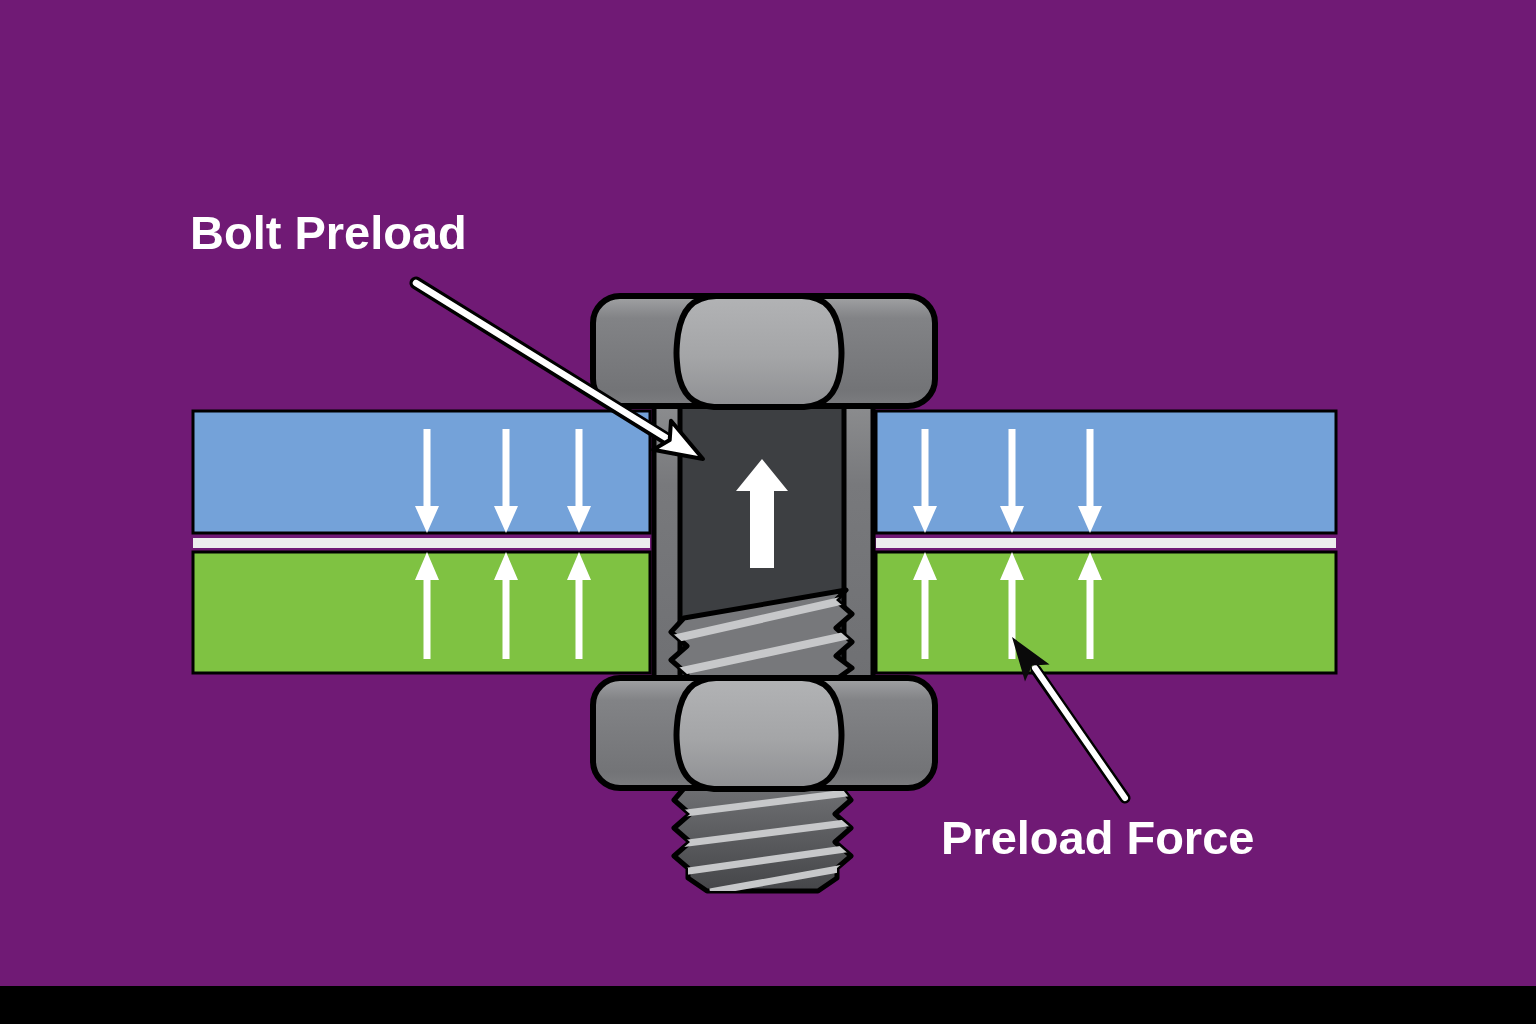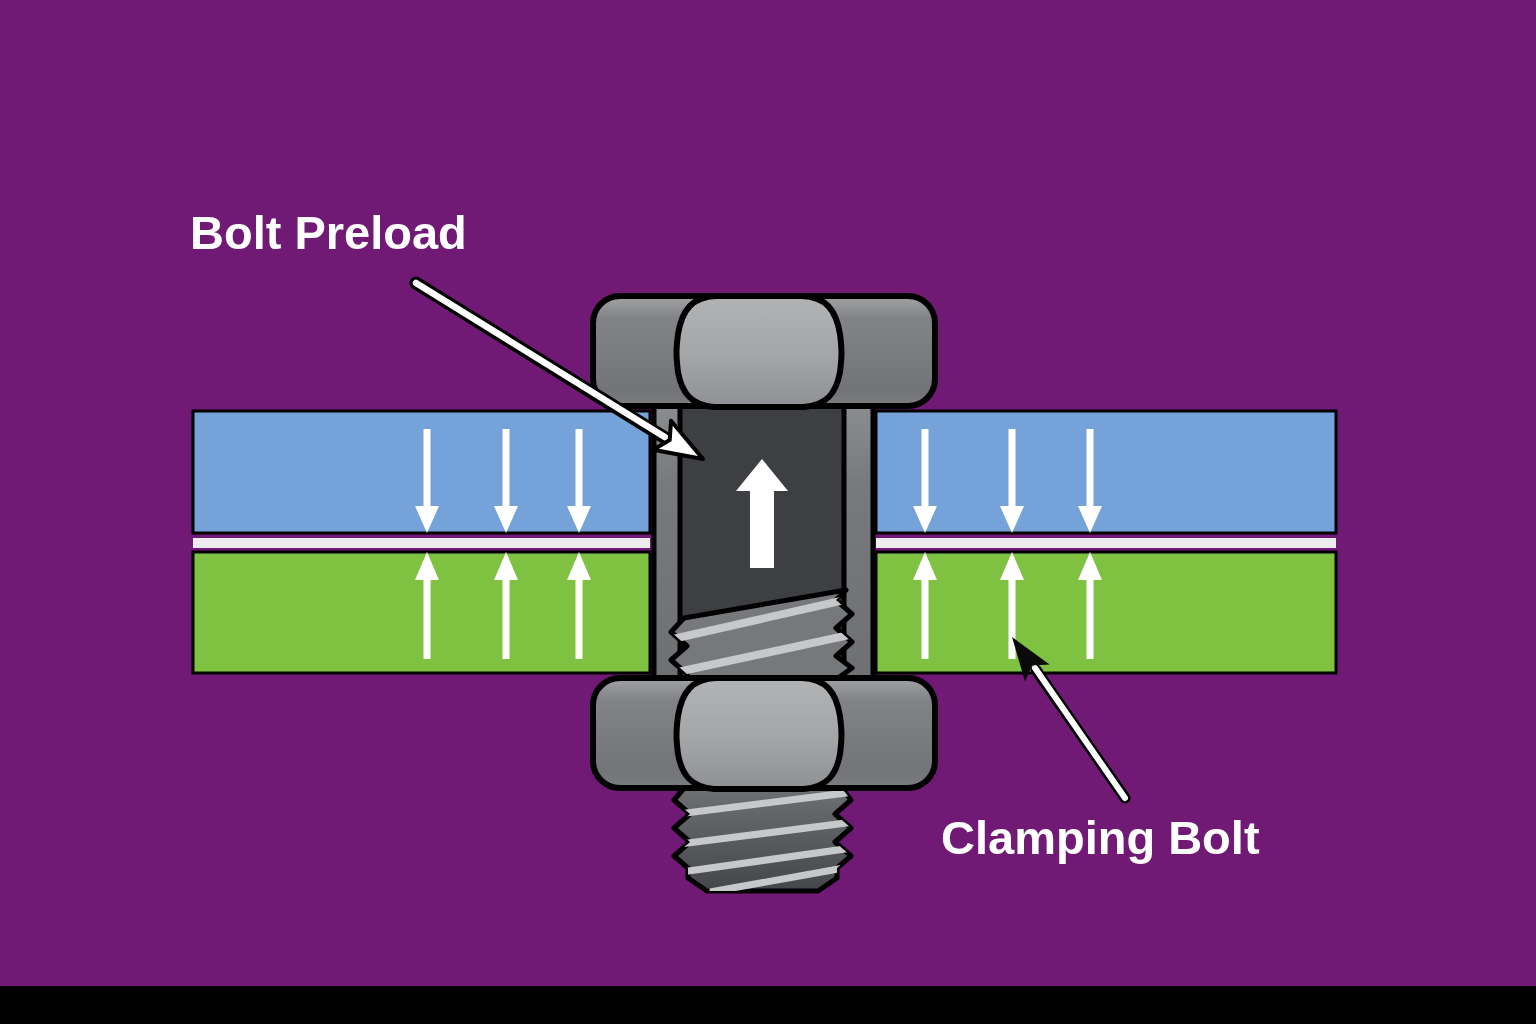--- a/index.html
+++ b/index.html
@@ -158,15 +158,15 @@
 
     <g>
       <line x1="1125" y1="798" x2="1036" y2="670" stroke-width="11" stroke-linecap="round" stroke="#000000"></line>
       <line x1="1125" y1="798" x2="1035" y2="668" stroke-width="6" stroke-linecap="round" stroke="#ffffff"></line>
       <polygon points="1012,637 1049.6,664.4 1032.1,665.6 1025,681.6" fill="#0a0a0a"></polygon>
     </g>
   </svg>
 
   <div id="label-bolt-preload" class="label">Bolt Preload</div>
 
-  <div id="label-clamping-force" class="label">Clamping Bolt</div>
+  <div id="label-clamping-force" class="label">Preload Force</div>
 
 </div>
 
 </body></html>

